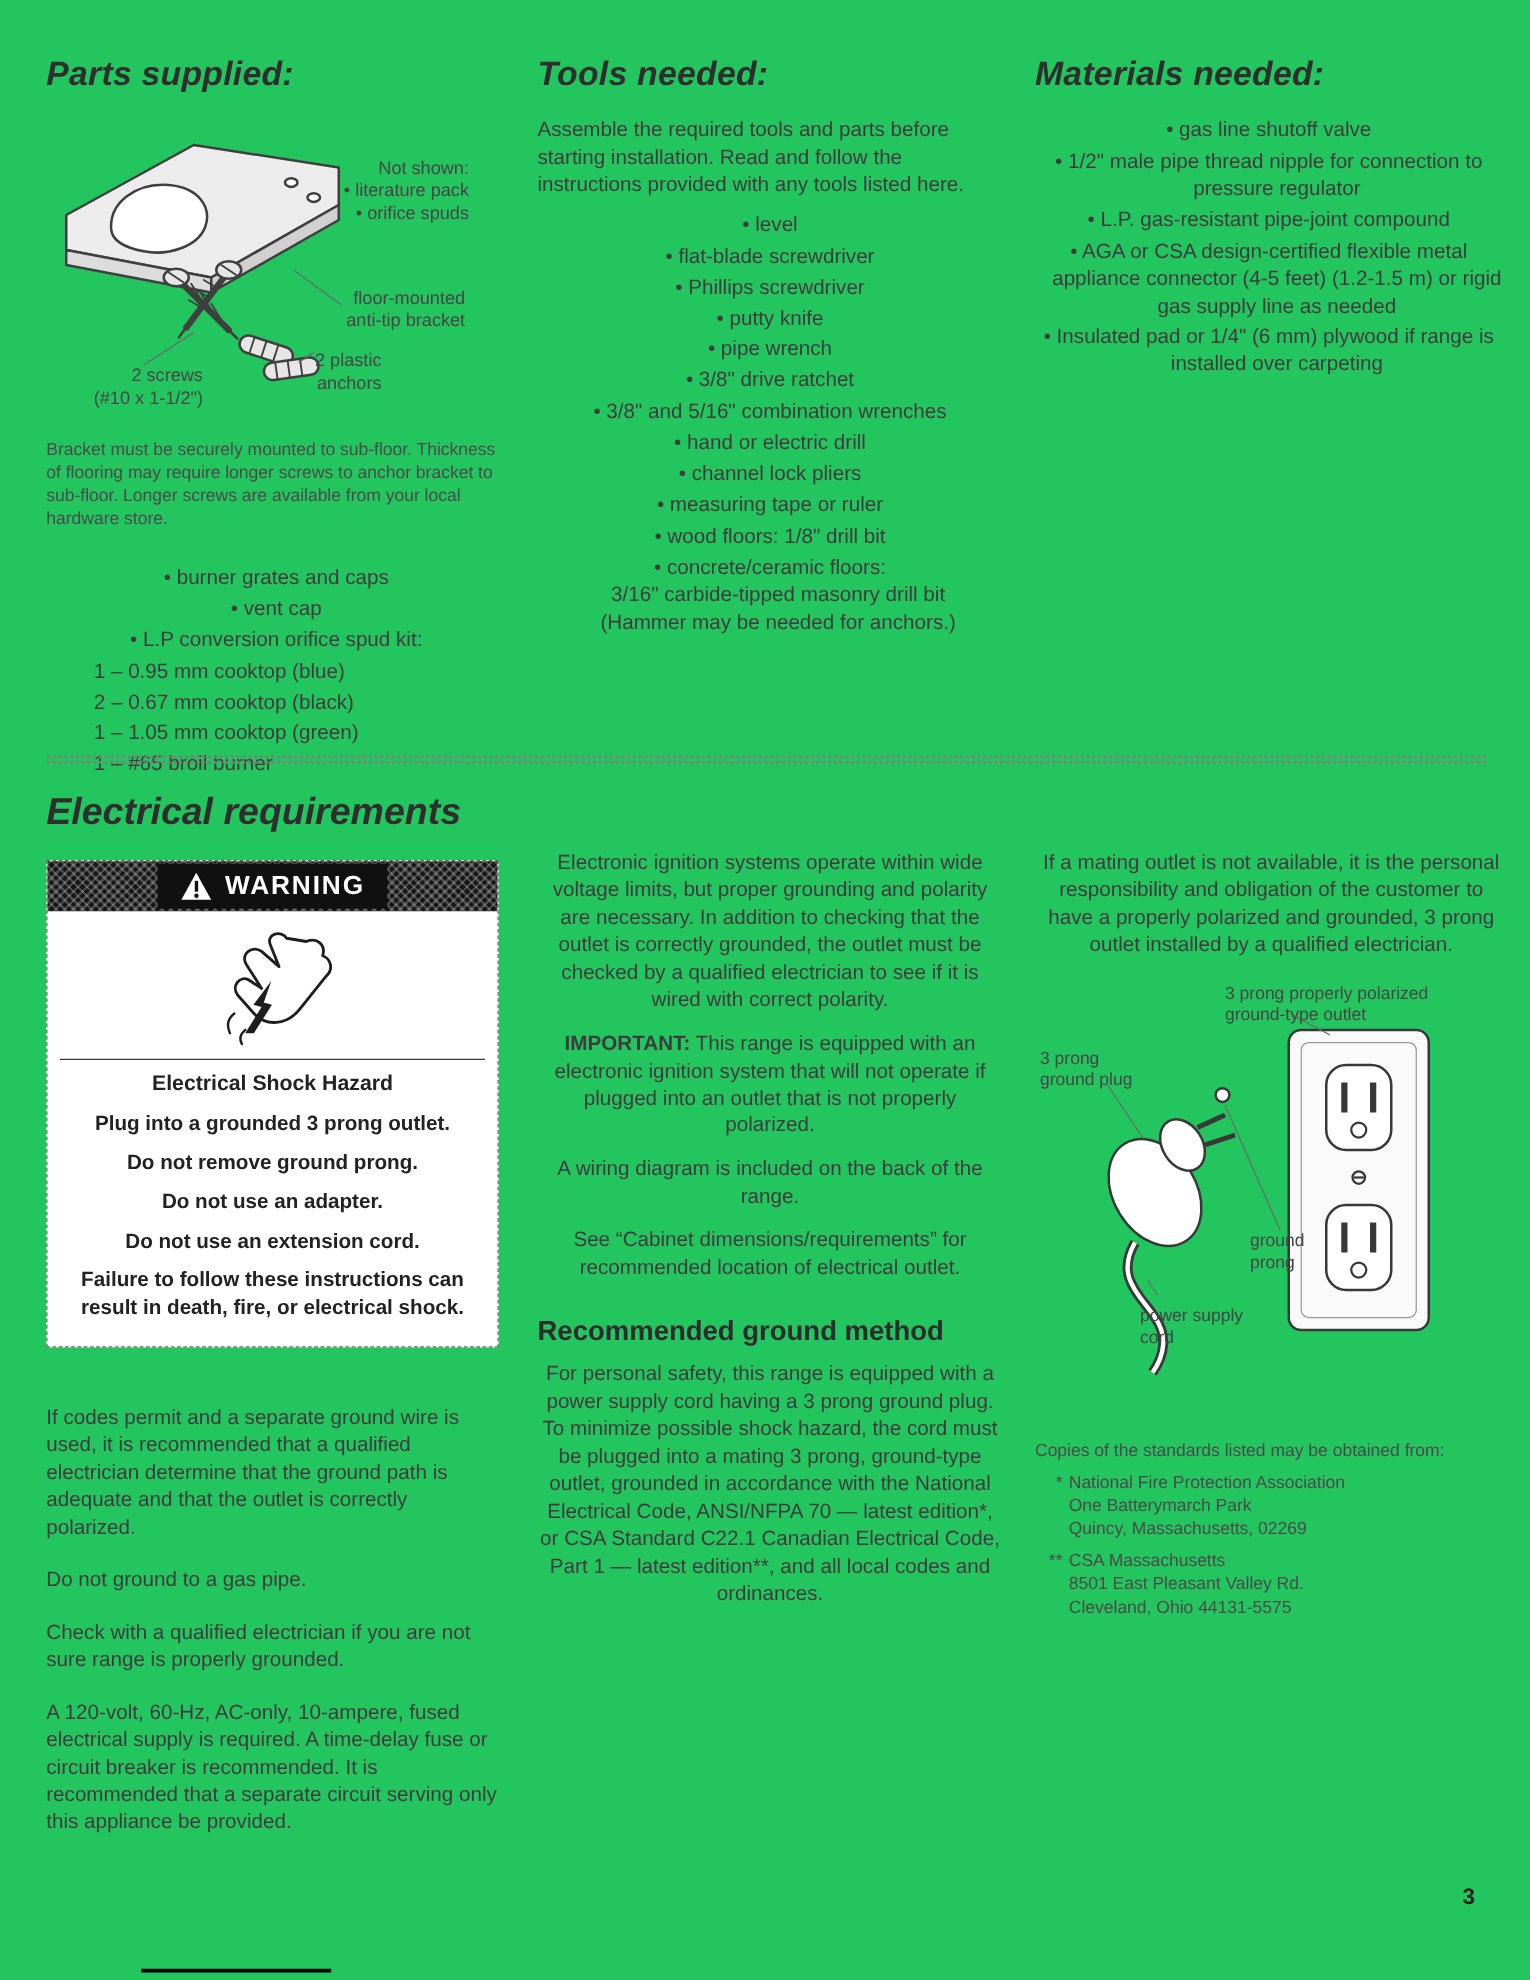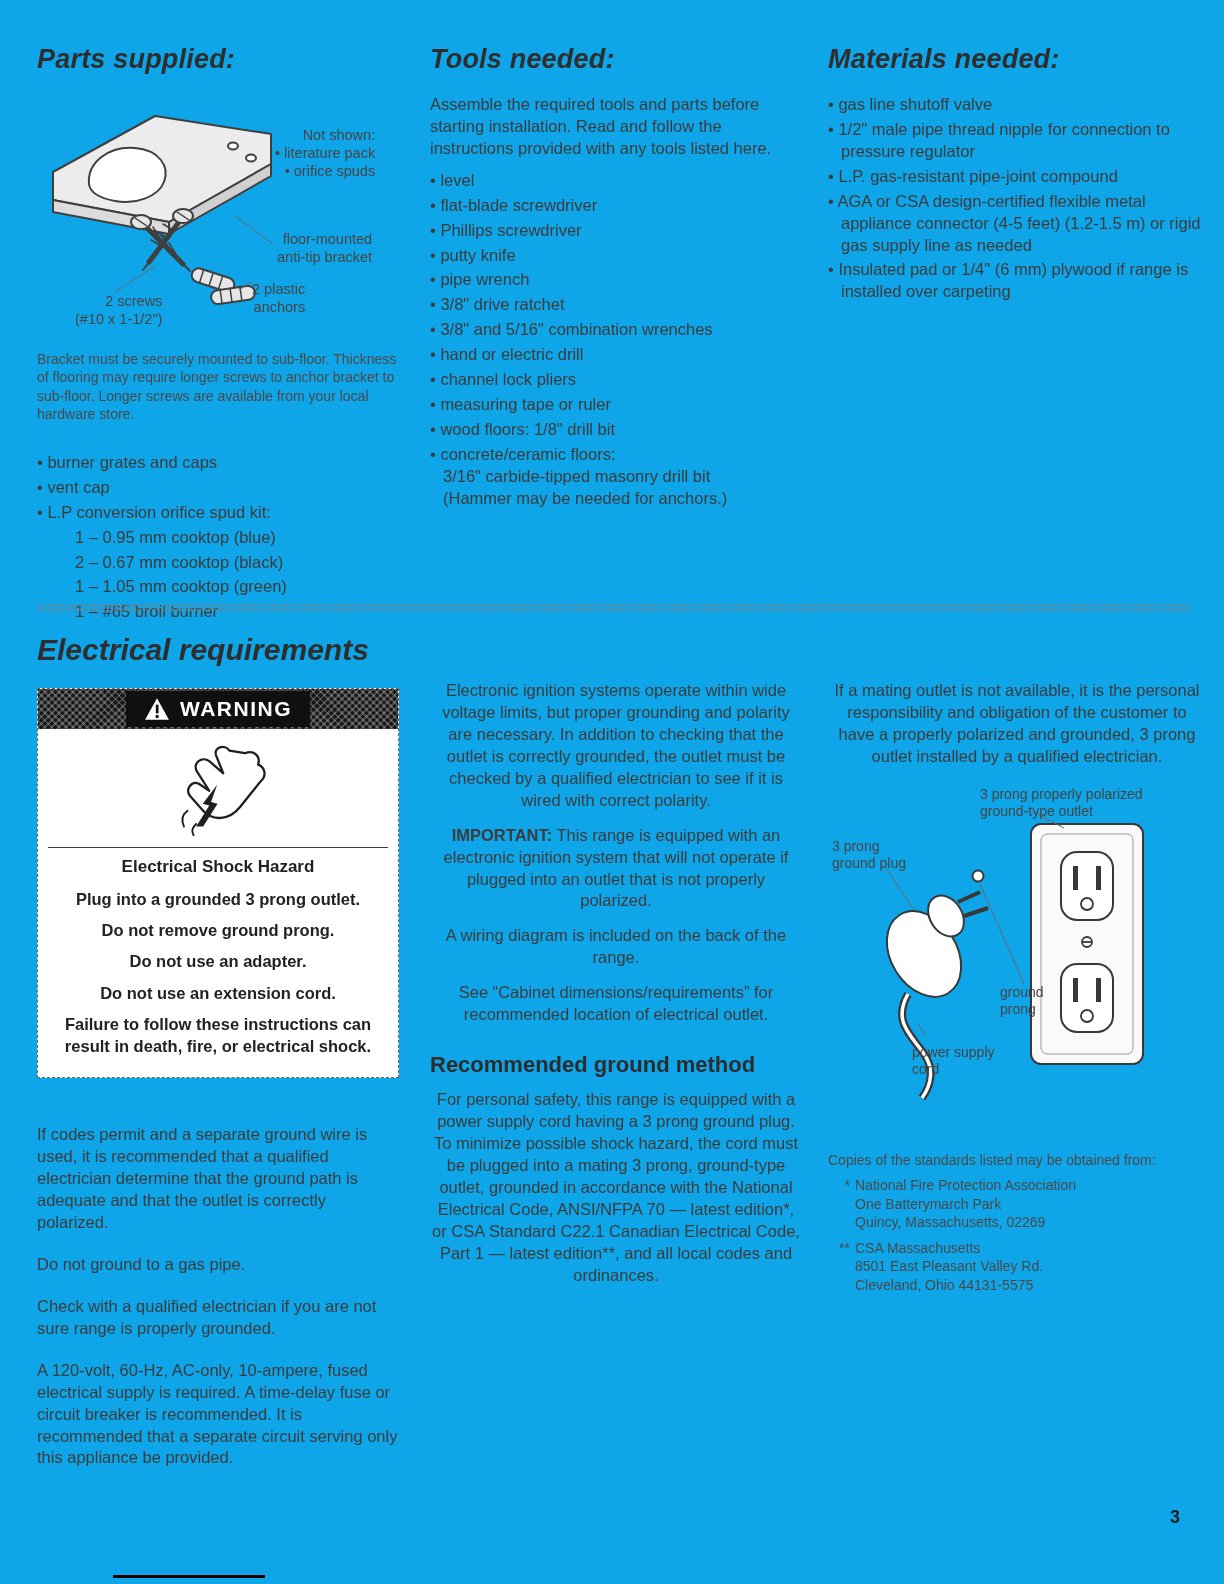--- a/index.html
+++ b/index.html
@@ -1,28 +1,28 @@
 <!DOCTYPE html>
 <html><head>
 <meta charset="utf-8">
 <style>
   html,body{margin:0;padding:0;background:#fff;}
-  .page{position:relative;width:1224px;height:1584px;background:#0ea5e9;
+  .page{position:relative;width:1224px;height:1584px;background:#22c55e;
         font-family:"Liberation Sans","DejaVu Sans",sans-serif;color:#3c3c3c;
         font-size:16.5px;line-height:1.33;overflow:hidden;}
   .h-italic{font-style:italic;font-weight:bold;font-size:27px;color:#2e2e2e;margin:0 0 16px 0;letter-spacing:.2px;}
   
   #col-parts{position:absolute;left:37px;top:42px;width:368px;}
   #col-tools{position:absolute;left:430px;top:42px;width:372px;}
   #col-materials{position:absolute;left:828px;top:42px;width:374px;}
   .parts-fig{position:relative;height:252px;font-size:14.5px;line-height:1.25;color:#454545;text-align:right;}
   .fig-label{position:absolute;white-space:pre-line;}
   .caption{font-size:14px;line-height:1.32;color:#4a4a4a;margin:4px 0 28px 0;}
   .bullets{list-style:none;margin:0;padding:0;}
-  .bullets li{padding-left:13px;text-indent:-13px;margin:3px 0;}
+  .bullets li{padding-left:13px;text-indent:-13px;margin:3px 0;text-align:center;}
   .bullets li::before{content:"• ";}
   .kit{padding-left:38px;}
   .kit div{margin:3px 0;}
   .intro{margin:0 0 10px 0;}
   .prewrap{white-space:pre-line;}
   
   .divider{position:absolute;left:37px;top:603px;width:1152px;height:9px;
      background-image:radial-gradient(circle at 2px 2.5px,#7d7d7d 1.1px,transparent 1.5px);
      background-size:4.6px 4.5px;}
   #elec-heading{position:absolute;left:37px;top:630px;font-style:italic;font-weight:bold;

